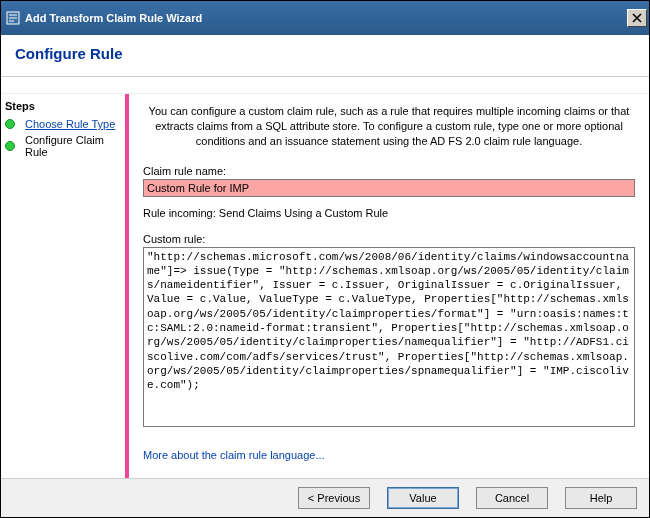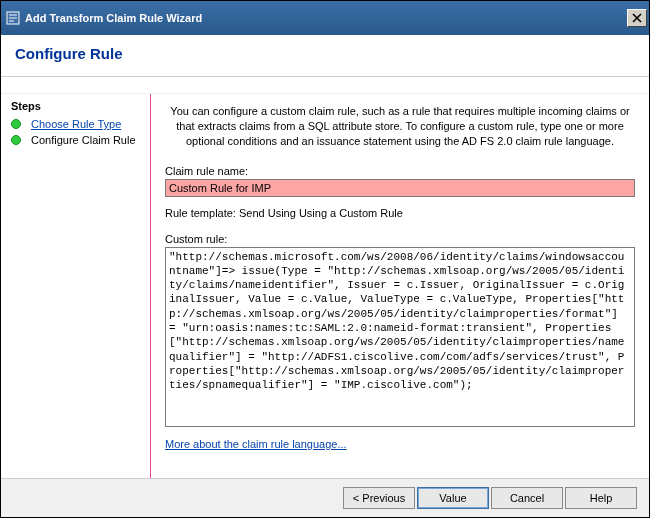--- a/index.html
+++ b/index.html
@@ -36,23 +36,23 @@
     padding: 10px 14px 14px 14px;
     border-bottom: 1px solid #ccc;
     margin-bottom:16px;
   }
   .header h1 { margin:0; font-size: 15px; font-weight: bold; color:#003399;}
   .body {
     flex:1; display:flex; overflow:hidden;
     border-top: 1px solid #eee;
   }
   .sidebar {
-    width: 150px;
-    border-right: 1px solid #ec4899;
-    padding: 6px 10px;
+    width: 128px;
+    border-right: 4px solid #ec4899;
+    padding: 6px 4px;
   }
   .sidebar-title { font-weight: bold; margin-bottom: 6px; font-size:11px;}
   .step { display:flex; align-items:center; gap:10px; margin: 4px 0; cursor:pointer;}
   .step-dot { width:10px; height:10px; border-radius:50%; background:#2ecc40; border:1px solid #1a8c28; flex:none;}
   .step.active a { color:#0645ad; text-decoration: underline; }
   .step a { color:#000; text-decoration:none; }
   .content {
     flex:1; padding: 10px 14px 4px 14px; overflow:auto;
     display:flex; flex-direction:column;
   }
@@ -69,25 +69,25 @@
     border:1px solid #7a7a7a;
     font-family: "Courier New", monospace;
     font-size: 11px;
     padding: 2px 3px;
     resize: none;
     overflow-y: scroll;
     white-space: pre-wrap;
     word-break: break-all;
     line-height: 1.3;
   }
-  .link { color:#0645ad; text-decoration: underline; margin-top:11px; display:inline-block; cursor:pointer;}
+  .link { color:#0645ad; margin-top:22px; display:inline-block; cursor:pointer;}
   .footer {
     border-top: 1px solid #ccc;
     padding: 8px 12px;
-    display:flex; justify-content:flex-end; gap:2px;
+    display:flex; justify-content:flex-end; gap:17px;
     background:#f0f0f0;
   }
   .btn {
     min-width: 72px; height: 22px;
     background: #e8e8e8;
     border: 1px solid #888;
     font-size: 11px;
     cursor:pointer;
     padding: 0 8px;
   }
@@ -127,21 +127,21 @@
       <a>Configure Claim Rule</a>
     </div>
   </div>
 
   <div class="content">
     <div class="desc">You can configure a custom claim rule, such as a rule that requires multiple incoming claims or that extracts claims from a SQL attribute store. To configure a custom rule, type one or more optional conditions and an issuance statement using the AD FS 2.0 claim rule language.</div>
 
     <div class="lbl">Claim rule name:</div>
     <input class="txtinput" type="text" value="Custom Rule for IMP" style="">
 
-    <div class="template-row">Rule template: Send Using Using a Custom Rule</div>
+    <div class="template-row">Rule incoming: Send Claims Using a Custom Rule</div>
 
     <div class="lbl">Custom rule:</div>
     <textarea class="rule-textarea" style="">"http://schemas.microsoft.com/ws/2008/06/identity/claims/windowsaccountname"]=&gt; issue(Type = "http://schemas.xmlsoap.org/ws/2005/05/identity/claims/nameidentifier", Issuer = c.Issuer, OriginalIssuer = c.OriginalIssuer, Value = c.Value, ValueType = c.ValueType, Properties["http://schemas.xmlsoap.org/ws/2005/05/identity/claimproperties/format"] = "urn:oasis:names:tc:SAML:2.0:nameid-format:transient", Properties["http://schemas.xmlsoap.org/ws/2005/05/identity/claimproperties/namequalifier"] = "http://ADFS1.ciscolive.com/com/adfs/services/trust", Properties["http://schemas.xmlsoap.org/ws/2005/05/identity/claimproperties/spnamequalifier"] = "IMP.ciscolive.com");</textarea>
 
     <a class="link">More about the claim rule language...</a>
   </div>
 </div>
 
 <div class="footer">
   <button class="btn">&lt; Previous</button>

